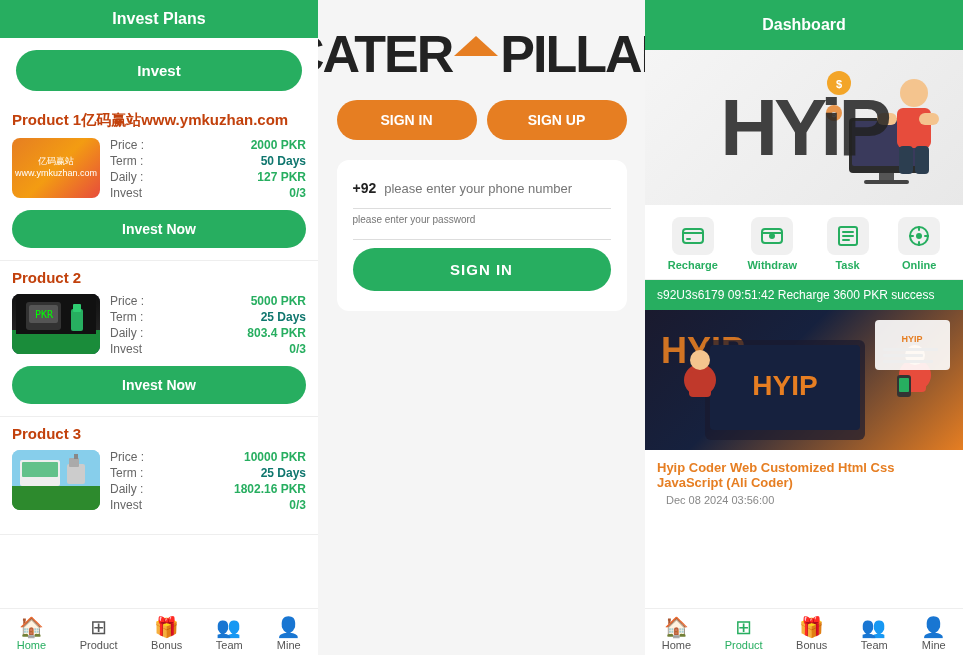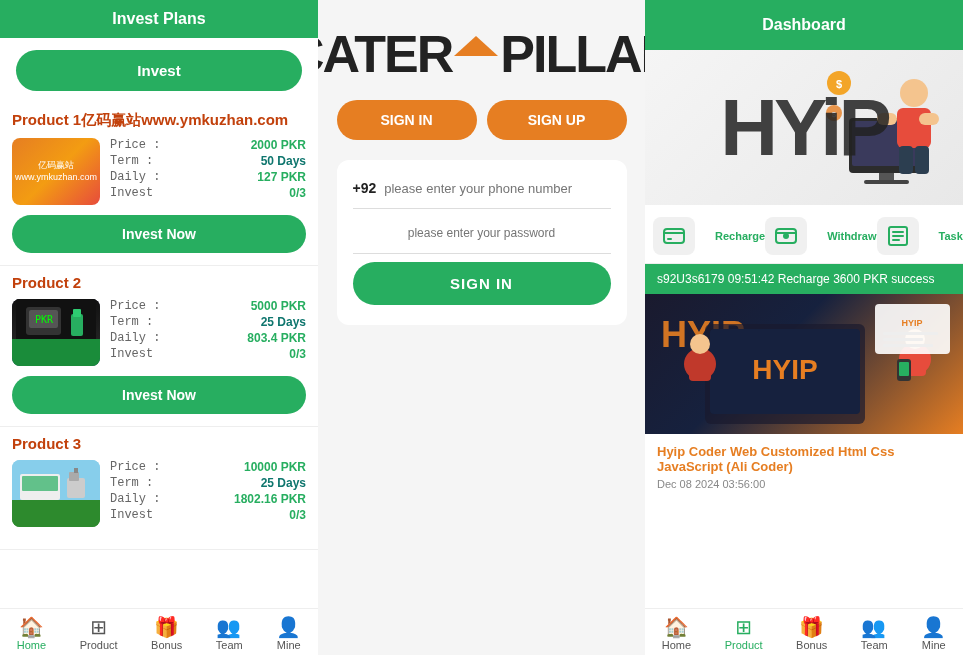--- a/index.html
+++ b/index.html
@@ -61,21 +61,21 @@
     }
 
     .product-card {
       display: flex;
       gap: 10px;
       margin-bottom: 10px;
     }
 
     .product-thumb {
       width: 88px;
-      height: 67px;
+      height: 60px;
       border-radius: 8px;
       flex-shrink: 0;
       overflow: hidden;
     }
 
     .product-thumb-1 {
       background: linear-gradient(135deg, #e67e22 0%, #f39c12 50%, #e74c3c 100%);
       display: flex;
       align-items: center;
       justify-content: center;
@@ -116,21 +116,21 @@
       gap: 2px;
     }
 
     .product-row {
       display: flex;
       justify-content: space-between;
       font-size: 12px;
       color: #555;
     }
 
-    .product-row .label { color: #666; font-family: Liberation Mono, monospace; }
+    .product-row .label { color: #666; }
     .product-row .val-green { color: #27ae60; font-weight: 600; }
     .product-row .val-orange { color: #0f766e; font-weight: 600; }
 
     .invest-btn {
       display: block;
       width: 100%;
       background: #27ae60;
       color: #fff;
       border: none;
       border-radius: 24px;
@@ -233,21 +233,21 @@
       border-radius: 12px;
       padding: 20px 16px;
       width: 290px;
     }
 
     .phone-input-row {
       display: flex;
       align-items: center;
       border-bottom: 1px solid #ddd;
       padding-bottom: 12px;
-      margin-bottom: 14px;
+      margin-bottom: 0;
     }
 
     .phone-prefix {
       font-size: 14px;
       font-weight: 600;
       color: #222;
       margin-right: 8px;
       white-space: nowrap;
     }
 
@@ -263,24 +263,23 @@
     .password-input-row {
       border-bottom: 1px solid #ddd;
       padding-bottom: 12px;
       margin-bottom: 8px;
     }
 
     .password-input {
       width: 100%;
       border: none;
       outline: none;
-      font-size: 12px;
+      font-size: 10px;
       color: #be185d;
       background: transparent;
-      text-align: center;
     }
 
     .forgot-link {
       text-align: right;
       font-size: 12px;
       color: #555;
       margin-bottom: 16px;
       cursor: pointer;
     }
 
@@ -328,23 +327,23 @@
 
     .dashboard-icons {
       display: flex;
       justify-content: space-around;
       padding: 12px 8px 8px;
       border-bottom: 1px solid #eee;
     }
 
     .dash-icon-item {
       display: flex;
-      flex-direction: row;
-      align-items: center;
-      gap: 20px;
+      flex-direction: column;
+      align-items: center;
+      gap: 4px;
       cursor: pointer;
     }
 
     .dash-icon-box {
       width: 42px;
       height: 38px;
       background: #f0f0f0;
       border-radius: 8px;
       display: flex;
       align-items: center;
@@ -398,20 +397,21 @@
       font-weight: 700;
       color: #222;
       margin-bottom: 4px;
     }
 
     .news-title span { color: #e67e22; }
 
     .news-date {
       font-size: 11px;
       color: #888;
+      margin-left: 9px;
     }
 
     .right-bottom-nav {
       margin-top: auto;
       border-top: 1px solid #eee;
       display: flex;
       justify-content: space-around;
       padding: 8px 0 4px;
       background: #fff;
     }

